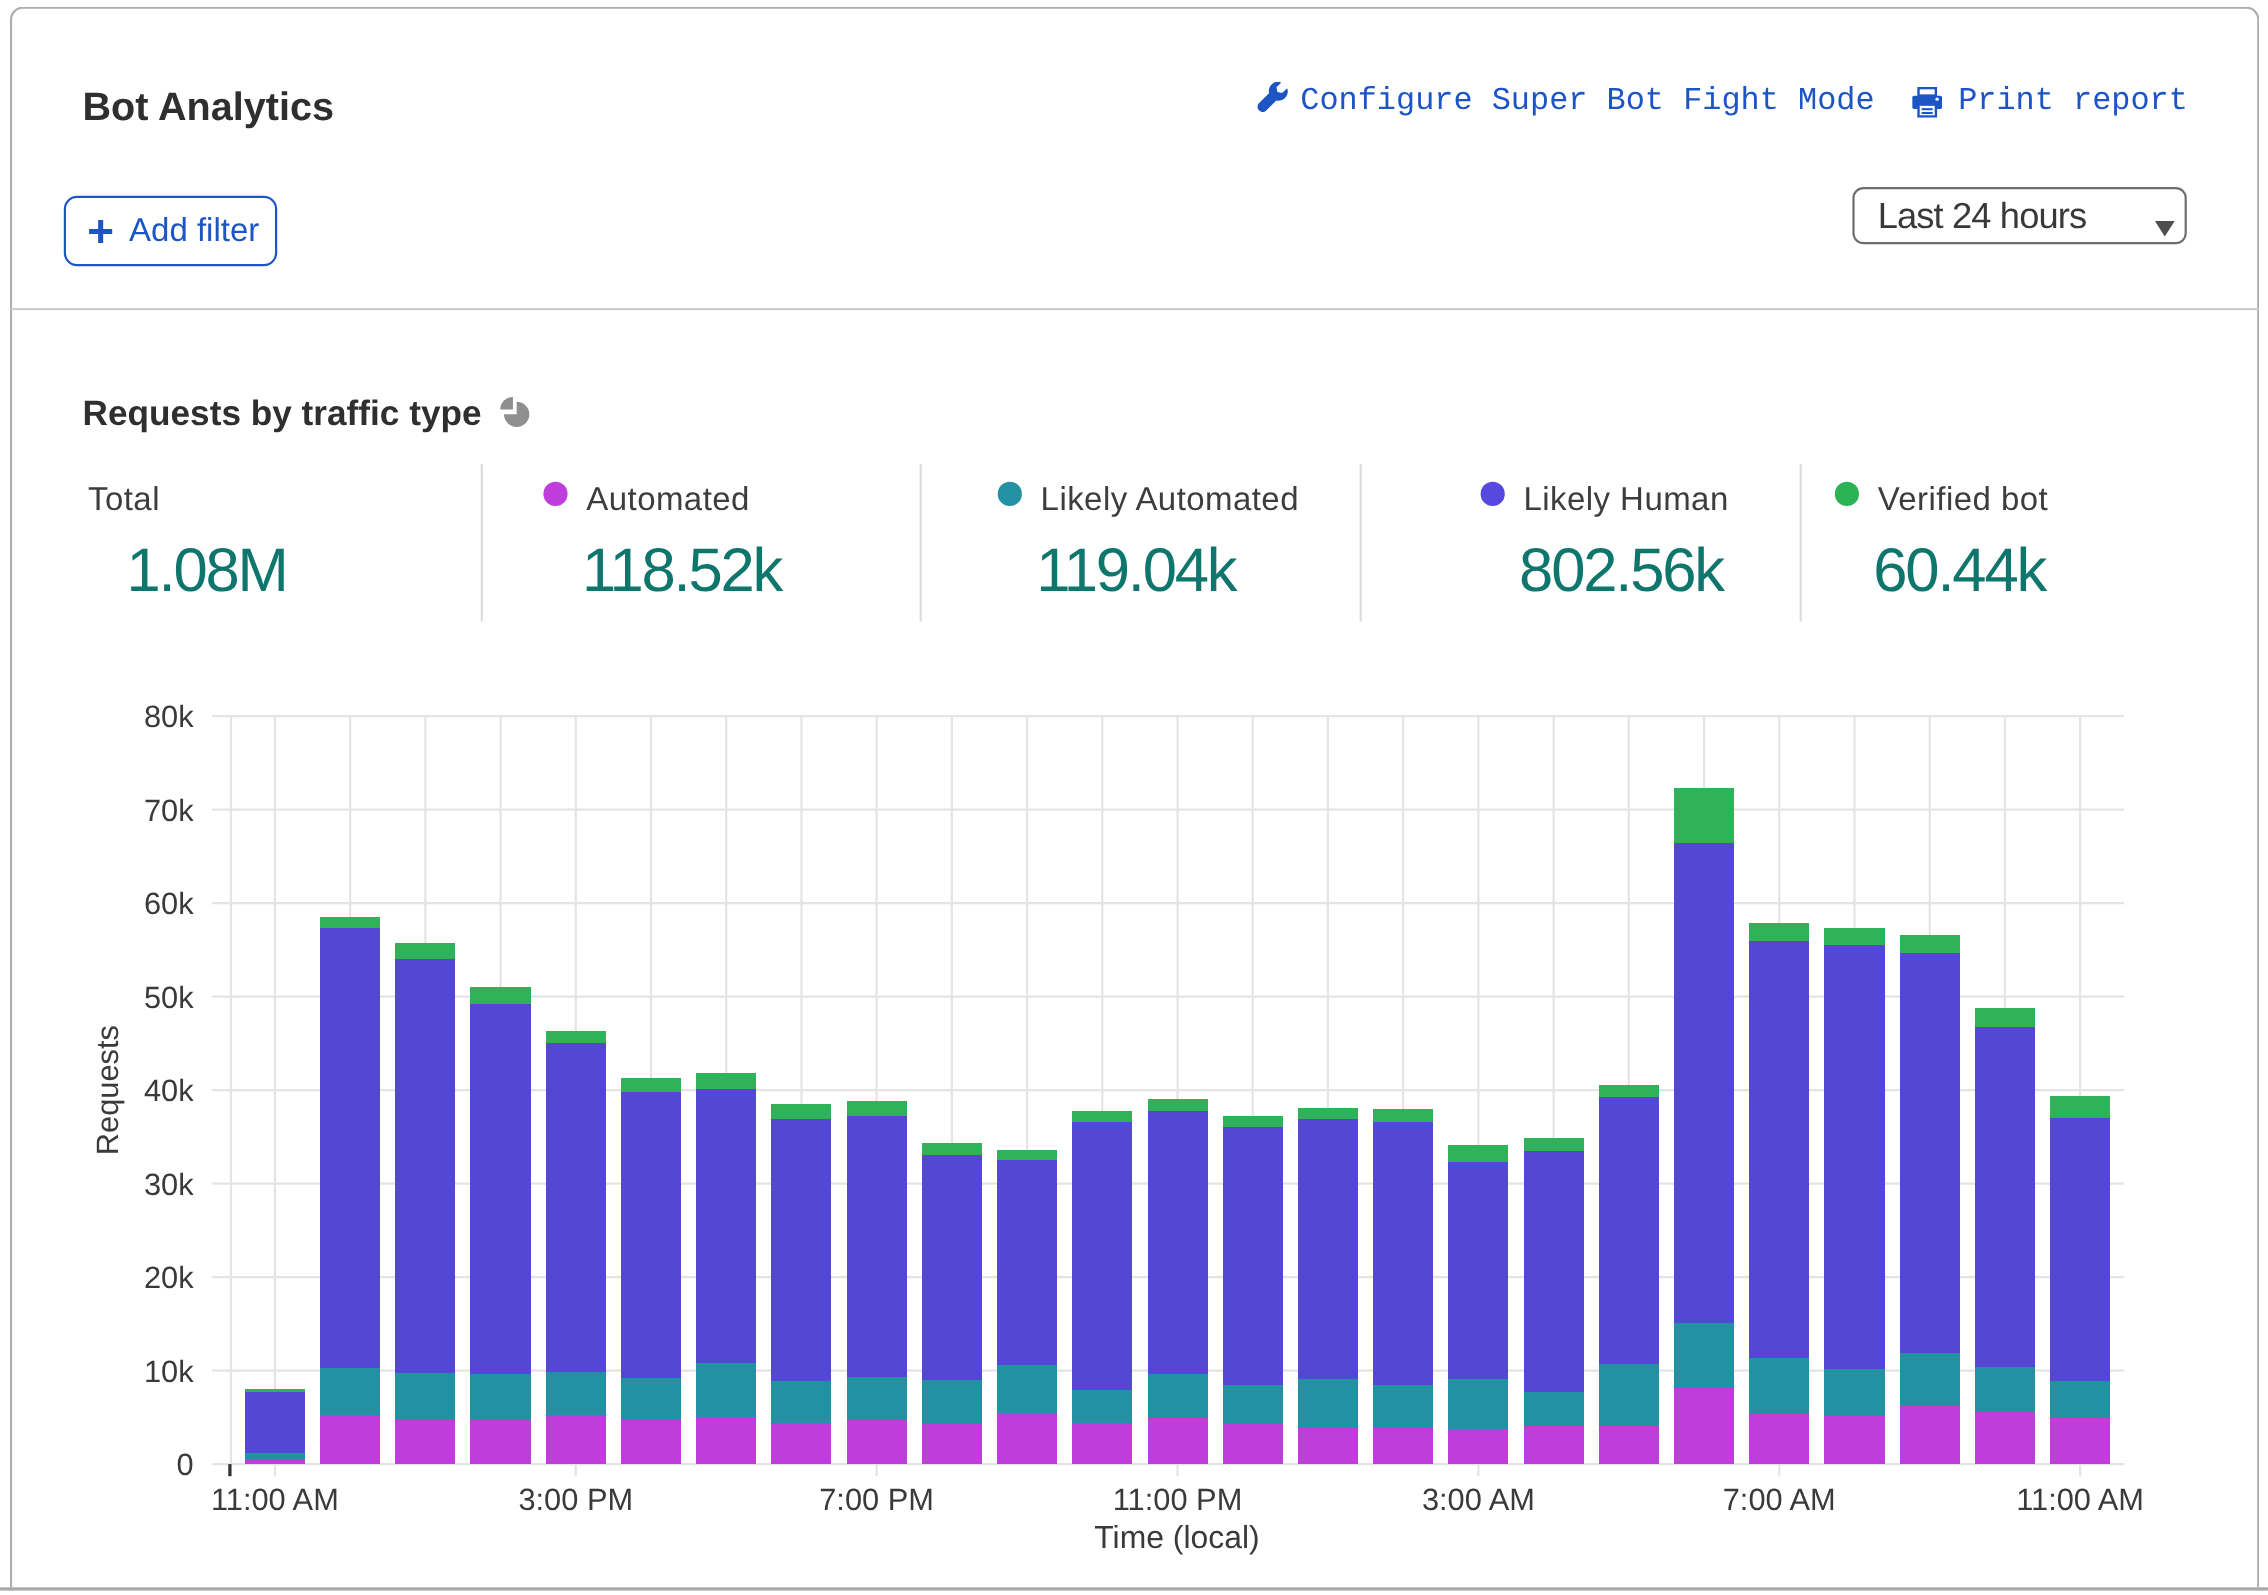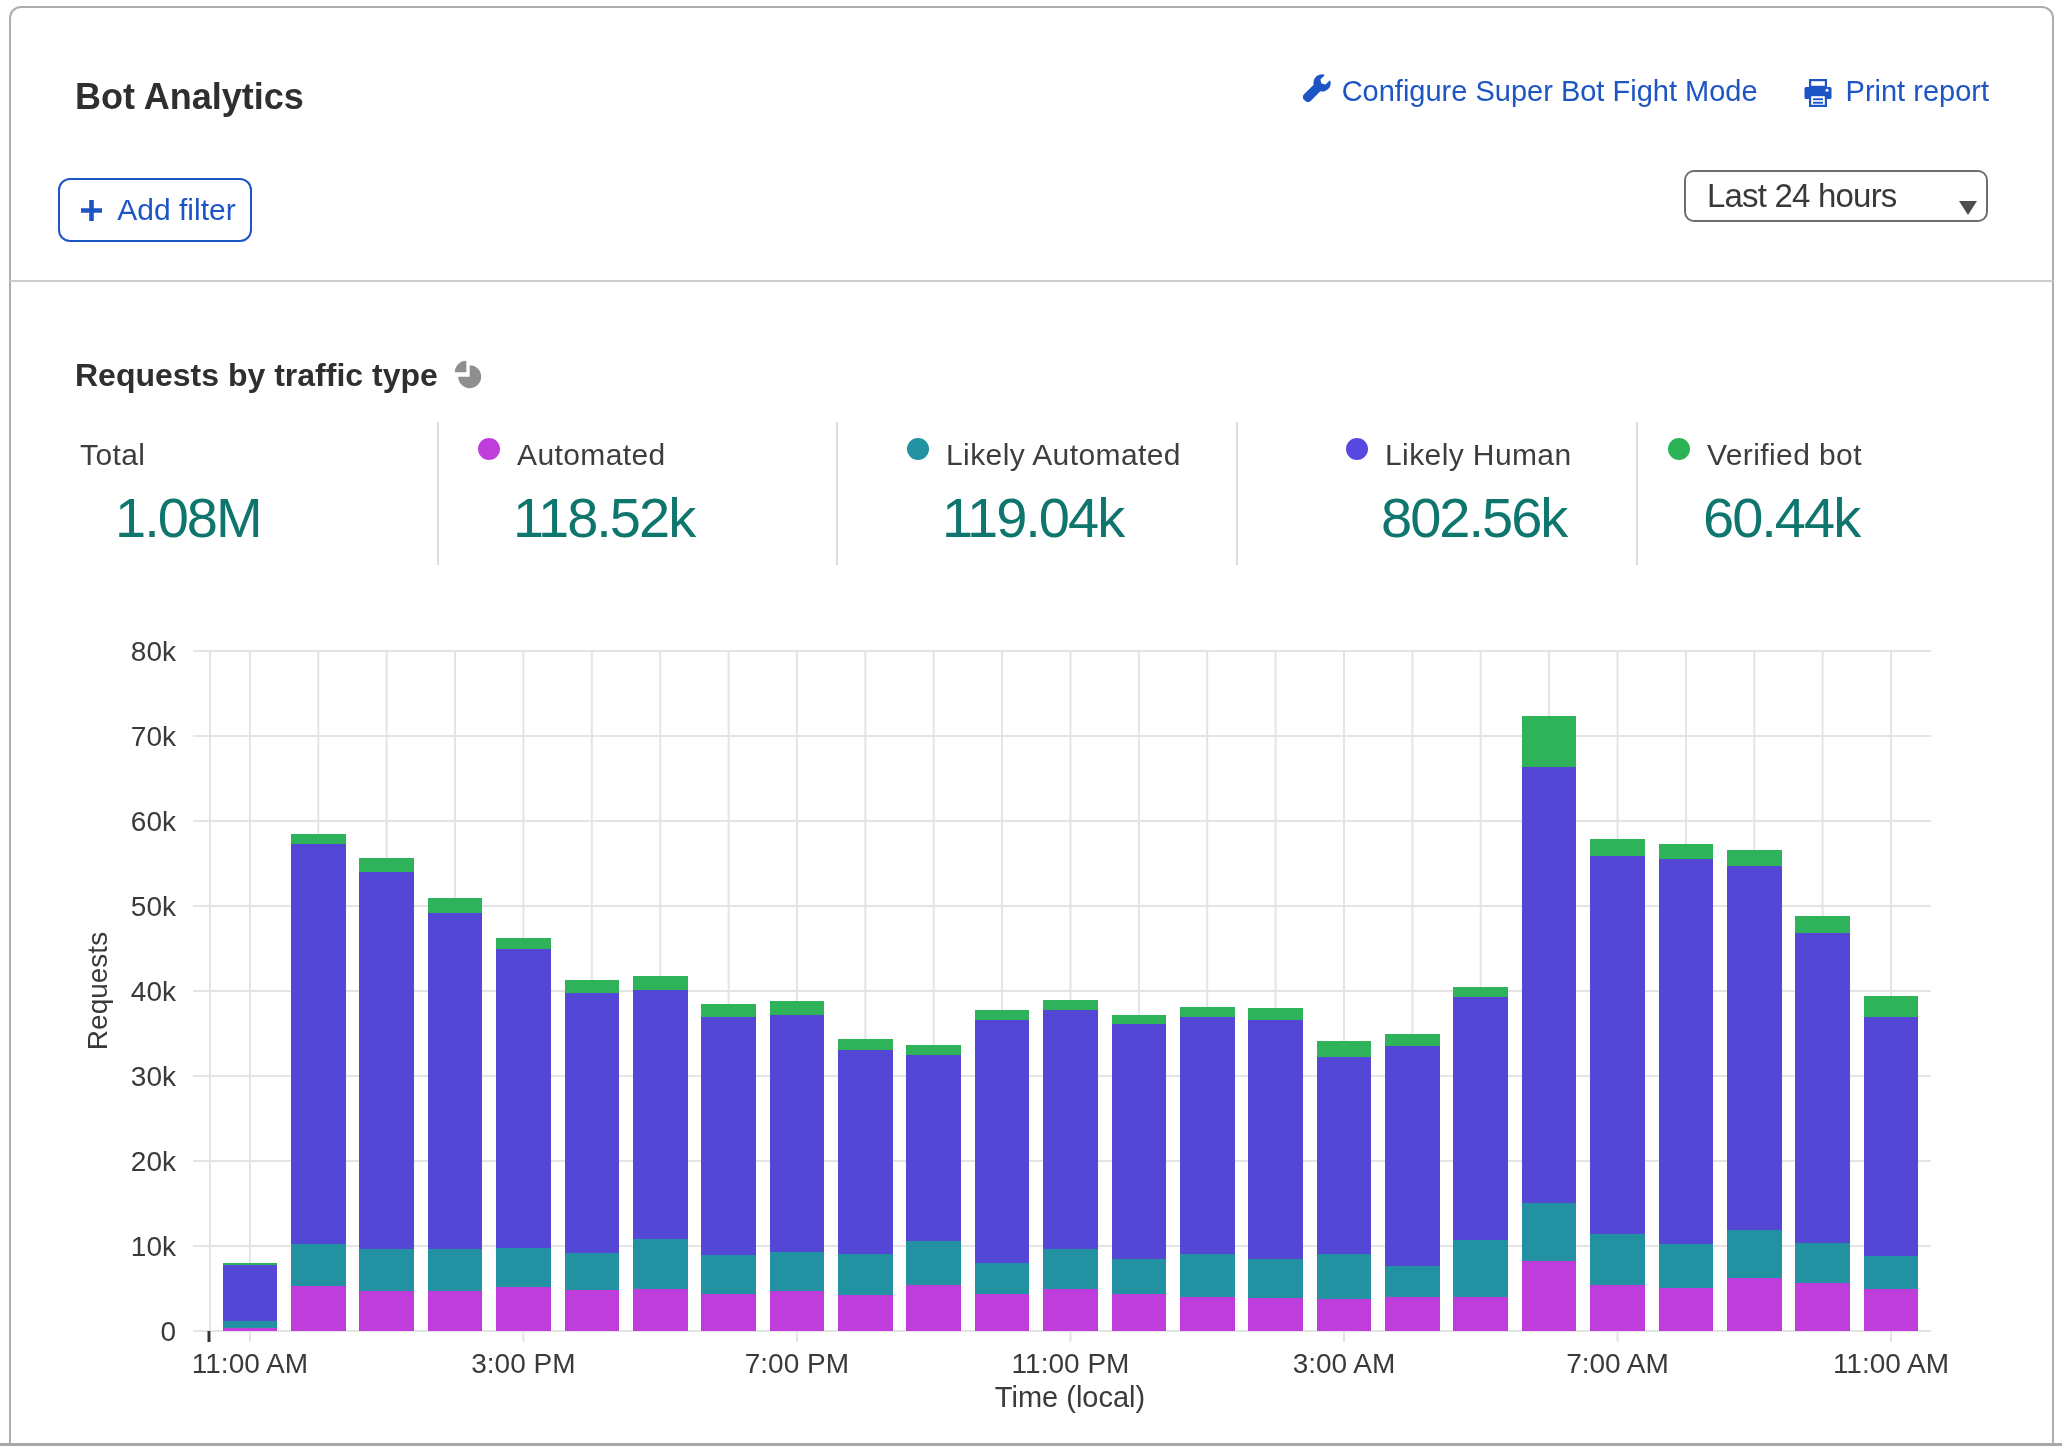--- a/index.html
+++ b/index.html
@@ -5,22 +5,22 @@
 * { margin:0; padding:0; box-sizing:border-box; }
 html,body { width:2062px; height:1450px; background:#fff;
   font-family:"Liberation Sans", sans-serif; -webkit-font-smoothing:antialiased; }
 #page { position:relative; width:2062px; height:1450px; overflow:hidden; }
 .card { position:absolute; left:9px; top:6px; width:2045px; height:1437px;
   border:2px solid #adadad; border-bottom:none; border-radius:12px 12px 0 0; }
 .hdr-div { position:absolute; left:10px; top:280px; width:2043px; height:2px; background:#cdcdcd; }
 .bottom-line { position:absolute; left:0; top:1443px; width:2062px; height:3px; background:#a8a8a8; }
 h1 { position:absolute; left:75px; top:79px; font-size:36px; line-height:1;
   font-weight:bold; color:#2f2f2f; }
-.links { position:absolute; right:73px; top:75px; display:flex; gap:46px;
-  font-size:29px; color:#1e55c5; align-items:center; }
+.links { position:absolute; right:73px; top:75px; display:flex; gap:34px;
+  font-size:29px; color:#1e55c5; align-items:center;font-family:Liberation Mono, monospace; }
 .links svg { position:relative; top:-4px; }
 .link-print svg { top:1.5px; margin-right:3px; }
 .link { display:flex; align-items:center; gap:11px; }
 .btn { position:absolute; left:58px; top:178px; width:194px; height:64px;
   border:2.5px solid #1e55c5; border-radius:12px; display:flex; align-items:center;
   justify-content:center; gap:14px; font-size:30px; color:#1e55c5; background:#fff;
   padding-left:6px; }
 .select { position:absolute; left:1684px; top:170px; width:304px; height:52px;
   border:2px solid #6e6e6e; border-radius:10px; display:flex; align-items:center;
   font-size:33px; letter-spacing:-0.8px; color:#393939; background:#fff; padding-left:21px; }
@@ -77,21 +77,21 @@
   <svg width="40" height="40" viewBox="0 0 40 40" style="position:absolute;left:450px;top:356px">
       <path d="M19.7 20.7 V9.2 A11.5 11.5 0 1 1 8.2 20.7 Z" fill="#8f8f8f"></path>
       <path d="M16.3 16.3 V4.8 A11.5 11.5 0 0 0 4.8 16.3 Z" fill="#8f8f8f"></path>
     </svg>
   <div class="stat" style="left:80px">
       <div class="stat-label">
         <span>Total</span>
       </div>
       <div class="stat-num">1.08M</div>
     </div>
-<div class="stat" style="left:478px">
+<div class="stat" style="left:494px">
       <div class="stat-label">
         <span class="dot" style="background:#bf3dda"></span>
         <span>Automated</span>
       </div>
       <div class="stat-num">118.52k</div>
     </div>
 <div class="stat" style="left:907px">
       <div class="stat-label">
         <span class="dot" style="background:#2292a2"></span>
         <span>Likely Automated</span>

